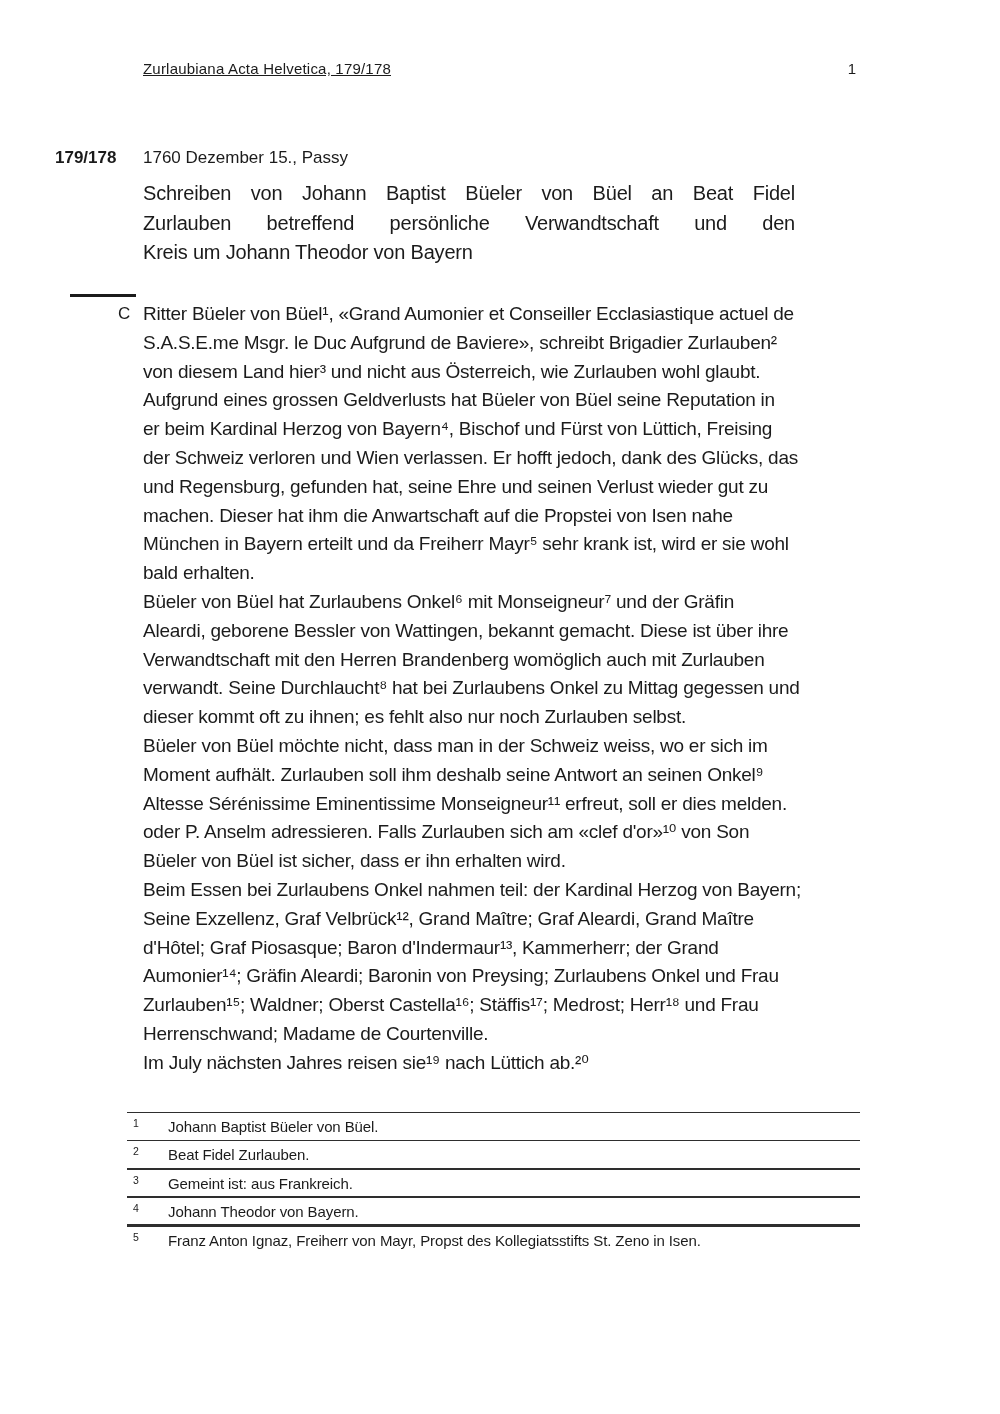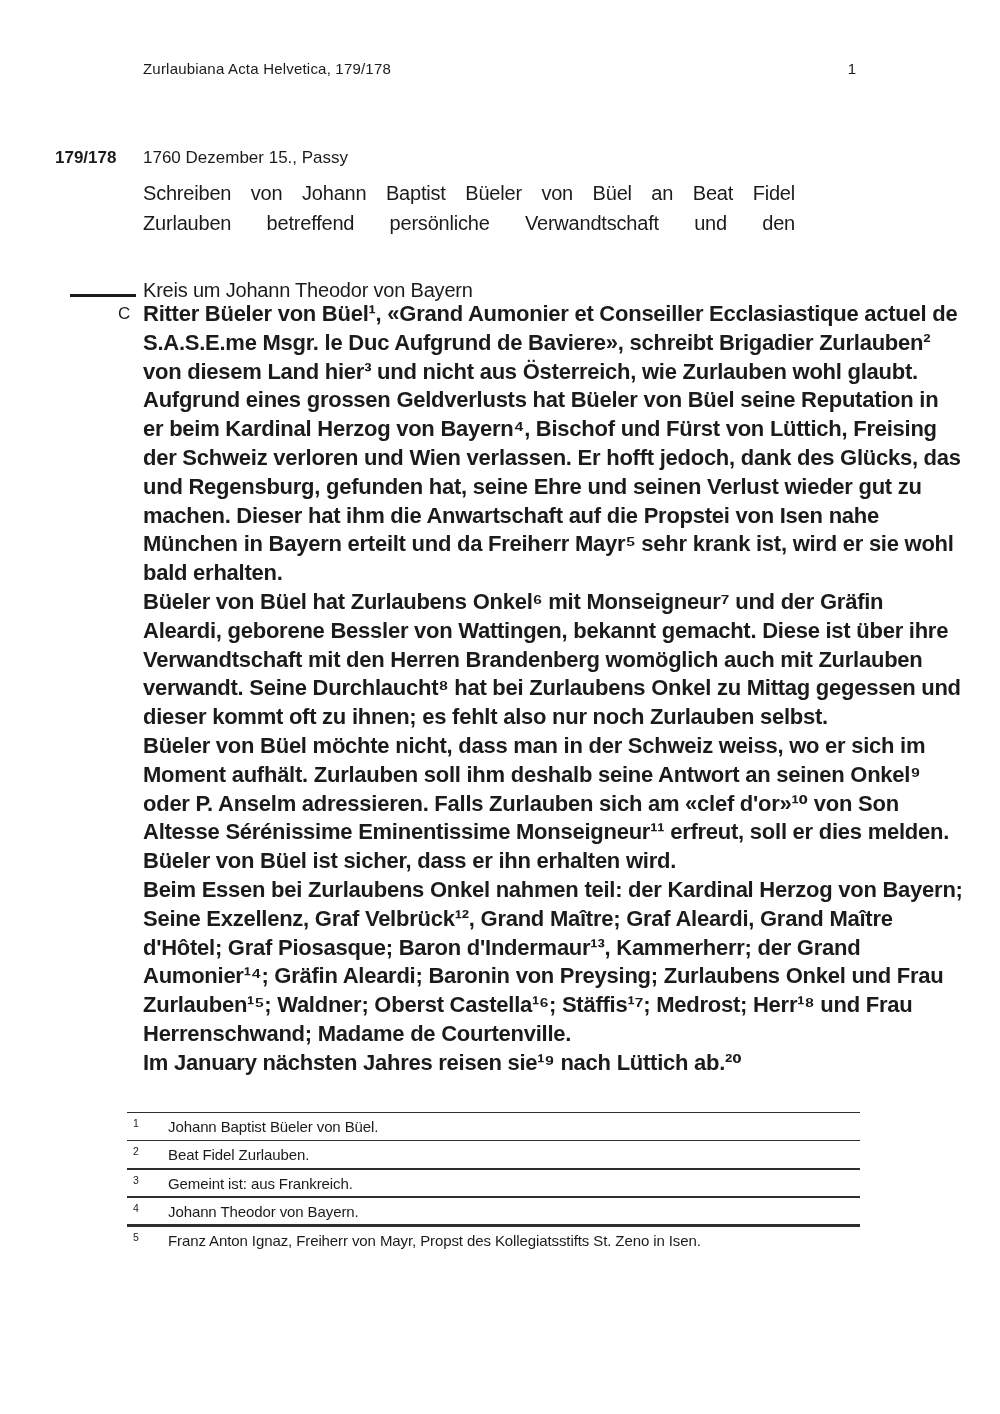--- a/index.html
+++ b/index.html
@@ -16,20 +16,21 @@
     color: #1b1b1b;
     overflow: hidden;
   }
   .abs { position: absolute; }
 
   
   .running-header {
     left: 143px; top: 59px;
     font-size: 15px; line-height: 20px;
     letter-spacing: 0.2px;
+    text-decoration: underline;
   }
   .page-number {
     left: 750px; top: 59px; width: 106px;
     font-size: 15px; line-height: 20px;
     text-align: right;
   }
 
   
   .doc-number {
     left: 55px; top: 146px;
@@ -43,41 +44,40 @@
   }
 
   
   .doc-title {
     left: 143px; top: 179px; width: 652px;
     font-size: 20px; font-weight: normal;
     line-height: 29.5px;
     letter-spacing: -0.2px;
   }
   .title-line { text-align: justify; text-align-last: justify; }
-  .title-line.last { text-align: left; text-align-last: left; margin-top: 38px; }
+  .title-line.last { text-align: left; text-align-last: left; }
 
   
   .section-rule {
     left: 70px; top: 294px; width: 66px; height: 3px;
     background: #1b1b1b;
   }
   .paragraph-marker {
     left: 118px; top: 300px;
     font-size: 17px; line-height: 28.8px;
   }
 
   
   .body-block { left: 143px; top: 300px; width: 720px; }
   .body-line {
-    font-size: 22px;
+    font-size: 19px;
     line-height: 28.8px;
     height: 28.8px;
     white-space: nowrap;
     letter-spacing: -0.25px;
-    font-weight: bold;
   }
 
   
   .footnotes { left: 127px; top: 1112px; width: 733px; }
   .footnote-row {
     display: flex; align-items: flex-start;
     box-sizing: border-box;
     height: 28px;
   }
   .footnote-row.sep-1 { border-top: 1px solid #2e2e2e; }
@@ -133,34 +133,34 @@
     <div>
       <div class="body-line">Büeler von Büel hat Zurlaubens Onkel⁶ mit Monseigneur⁷ und der Gräfin</div>
       <div class="body-line">Aleardi, geborene Bessler von Wattingen, bekannt gemacht. Diese ist über ihre</div>
       <div class="body-line">Verwandtschaft mit den Herren Brandenberg womöglich auch mit Zurlauben</div>
       <div class="body-line">verwandt. Seine Durchlaucht⁸ hat bei Zurlaubens Onkel zu Mittag gegessen und</div>
       <div class="body-line">dieser kommt oft zu ihnen; es fehlt also nur noch Zurlauben selbst.</div>
     </div>
     <div>
       <div class="body-line">Büeler von Büel möchte nicht, dass man in der Schweiz weiss, wo er sich im</div>
       <div class="body-line">Moment aufhält. Zurlauben soll ihm deshalb seine Antwort an seinen Onkel⁹</div>
+      <div class="body-line">Altesse Sérénissime Eminentissime Monseigneur¹¹ erfreut, soll er dies melden.</div>
       <div class="body-line">oder P. Anselm adressieren. Falls Zurlauben sich am «clef d'or»¹⁰ von Son</div>
-      <div class="body-line">Altesse Sérénissime Eminentissime Monseigneur¹¹ erfreut, soll er dies melden.</div>
       <div class="body-line">Büeler von Büel ist sicher, dass er ihn erhalten wird.</div>
     </div>
     <div>
       <div class="body-line">Beim Essen bei Zurlaubens Onkel nahmen teil: der Kardinal Herzog von Bayern;</div>
       <div class="body-line">Seine Exzellenz, Graf Velbrück¹², Grand Maître; Graf Aleardi, Grand Maître</div>
       <div class="body-line">d'Hôtel; Graf Piosasque; Baron d'Indermaur¹³, Kammerherr; der Grand</div>
       <div class="body-line">Aumonier¹⁴; Gräfin Aleardi; Baronin von Preysing; Zurlaubens Onkel und Frau</div>
       <div class="body-line">Zurlauben¹⁵; Waldner; Oberst Castella¹⁶; Stäffis¹⁷; Medrost; Herr¹⁸ und Frau</div>
       <div class="body-line">Herrenschwand; Madame de Courtenville.</div>
     </div>
     <div>
-      <div class="body-line">Im January nächsten Jahres reisen sie¹⁹ nach Lüttich ab.²⁰</div>
+      <div class="body-line">Im July nächsten Jahres reisen sie¹⁹ nach Lüttich ab.²⁰</div>
     </div>
   </div>
 
   <div class="abs footnotes">
     <div class="footnote-row sep-1">
       <span class="footnote-marker">1</span>
       <span class="footnote-text">Johann Baptist Büeler von Büel.</span>
     </div>
     <div class="footnote-row sep-1">
       <span class="footnote-marker">2</span>

